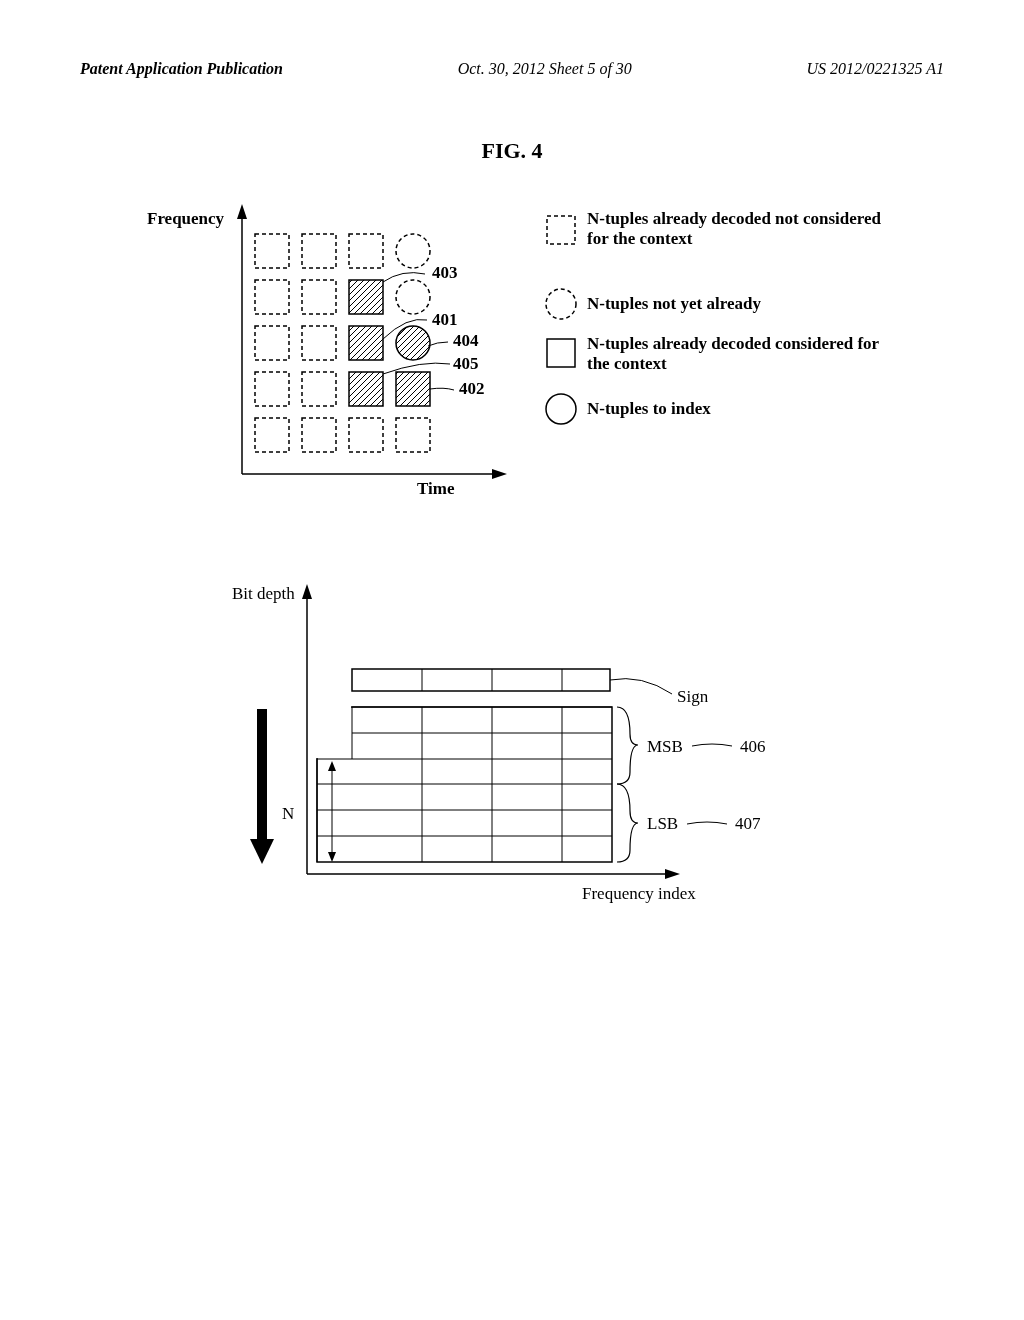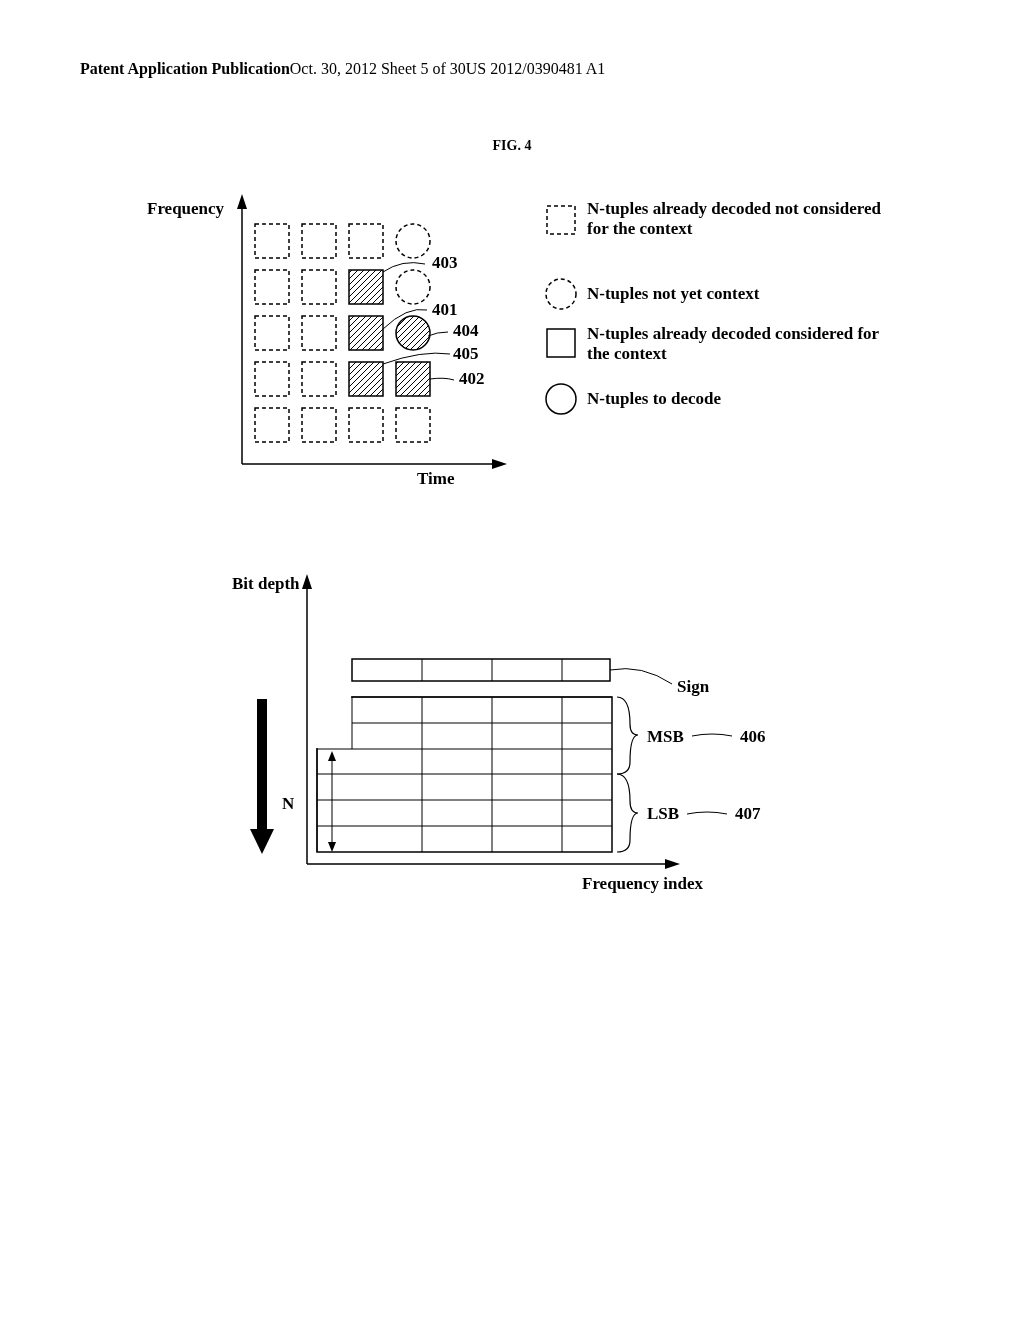--- a/index.html
+++ b/index.html
@@ -7,30 +7,32 @@
       background: white;
       margin: 0;
       padding: 0;
       width: 1024px;
     }
     .page {
       padding: 60px 80px;
     }
     .header {
       display: flex;
+      justify-content: space-between;
       font-size: 16px;
       margin-bottom: 60px;
+      font-style: italic;
     }
     .header-left { font-weight: bold; }
     .header-mid { }
     .header-right { }
     .figure-title {
       text-align: center;
       font-weight: bold;
-      font-size: 14px;
+      font-size: 22px;
       margin-bottom: 30px;
     }
     .fig-container {
       position: relative;
       width: 760px;
       margin: 0 auto 60px auto;
     }
     svg { display: block; }
     .dashed-box { fill: none; stroke: #000; stroke-width: 1.5; stroke-dasharray: 4 3; }
     .solid-box { fill: none; stroke: #000; stroke-width: 1.5; }
@@ -43,21 +45,21 @@
     .legend-text { font-size: 17px; font-family: "Times New Roman", serif; }
     .ref-label { font-size: 17px; font-family: "Times New Roman", serif; }
   </style>
 </head>
 <body>
 
 <div class="page">
   <div class="header">
     <span class="header-left">Patent Application Publication</span>
     <span class="header-mid">Oct. 30, 2012  Sheet 5 of 30</span>
-    <span class="header-right">US 2012/0390481 A1</span>
+    <span class="header-right">US 2012/0221325 A1</span>
   </div>
 
   <div class="figure-title">FIG. 4</div>
 
   <div class="fig-container" style="height:320px;font-weight:bold;">
     <svg width="760" height="320">
       <defs>
         <pattern id="hatch" patternUnits="userSpaceOnUse" width="6" height="6">
           <path d="M-1,1 l2,-2 M0,6 l6,-6 M5,7 l2,-2" stroke="#000" stroke-width="1"></path>
         </pattern>
@@ -114,36 +116,36 @@
       <path d="M298,195 Q312,193 322,196" fill="none" stroke="#000" stroke-width="1"></path>
       <text x="327" y="200" class="ref-label">402</text>
 
       <rect x="415" y="22" width="28" height="28" class="dashed-box"></rect>
       <foreignObject x="455" y="15" width="300" height="60">
         <div xmlns="http://www.w3.org/1999/xhtml" class="legend-text">N-tuples already decoded not considered for the context</div>
       </foreignObject>
 
       <circle cx="429" cy="110" r="15" class="dashed-circle"></circle>
       <foreignObject x="455" y="100" width="300" height="30">
-        <div xmlns="http://www.w3.org/1999/xhtml" class="legend-text">N-tuples not yet context</div>
+        <div xmlns="http://www.w3.org/1999/xhtml" class="legend-text">N-tuples not yet already</div>
       </foreignObject>
 
       <rect x="415" y="145" width="28" height="28" class="solid-box"></rect>
       <foreignObject x="455" y="140" width="300" height="45">
         <div xmlns="http://www.w3.org/1999/xhtml" class="legend-text">N-tuples already decoded considered for  the context</div>
       </foreignObject>
 
       <circle cx="429" cy="215" r="15" class="solid-circle"></circle>
       <foreignObject x="455" y="205" width="300" height="30">
-        <div xmlns="http://www.w3.org/1999/xhtml" class="legend-text">N-tuples to decode</div>
+        <div xmlns="http://www.w3.org/1999/xhtml" class="legend-text">N-tuples to index</div>
       </foreignObject>
     </svg>
   </div>
 
-  <div class="fig-container" style="height:340px;font-weight:bold;">
+  <div class="fig-container" style="height:340px;">
     <svg width="760" height="340">
       <defs>
         <marker id="arrow2" markerWidth="10" markerHeight="10" refX="8" refY="3" orient="auto">
           <path d="M0,0 L0,6 L9,3 z" fill="#000"></path>
         </marker>
       </defs>
 
       <line x1="175" y1="20" x2="175" y2="300" stroke="#000" stroke-width="1.5"></line>
       <line x1="175" y1="300" x2="540" y2="300" stroke="#000" stroke-width="1.5"></line>
       <polygon points="175,10 170,25 180,25" class="arrow-head"></polygon>

